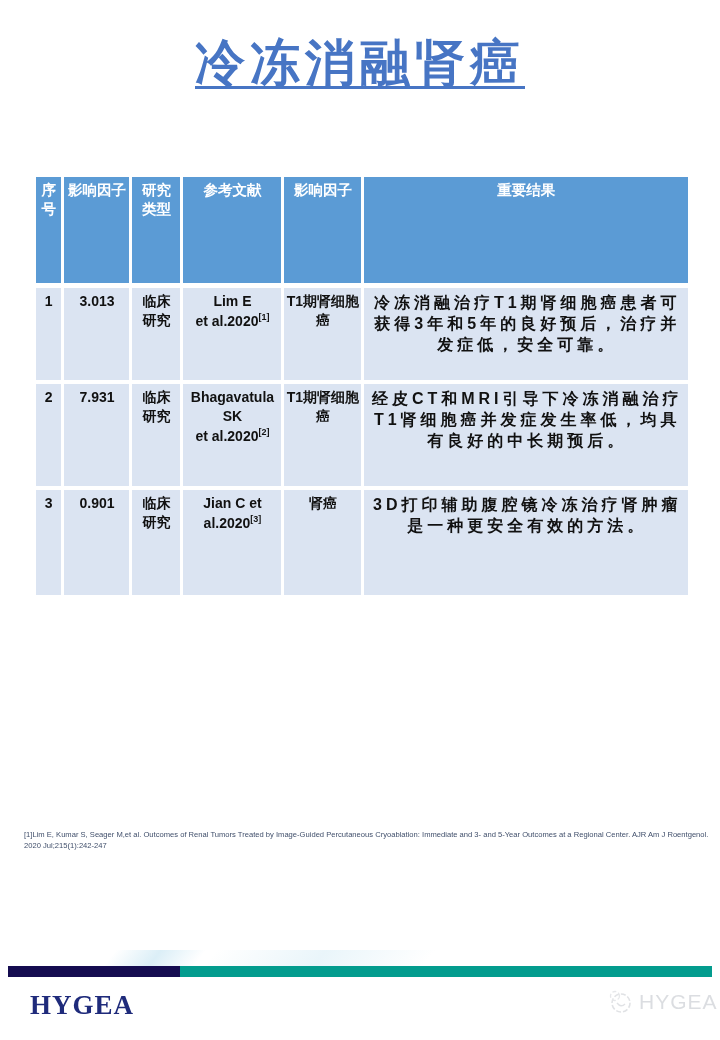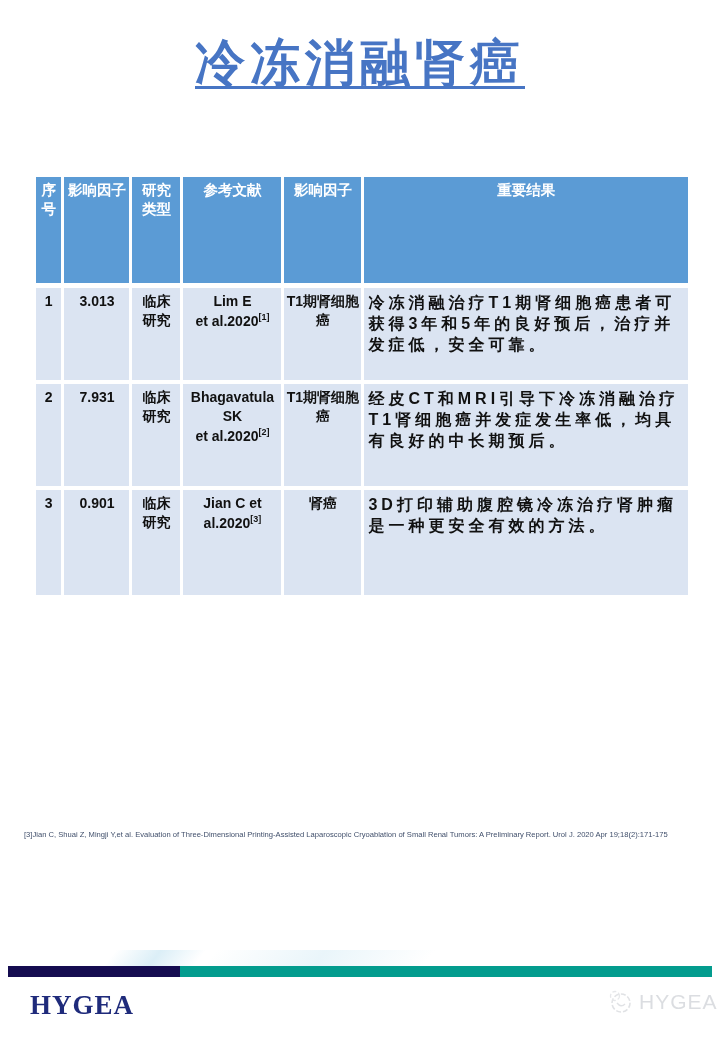--- a/index.html
+++ b/index.html
@@ -61,21 +61,21 @@
     font-weight: bold;
     line-height: 1.35;
     border-bottom: 4px solid #ffffff;
   }
   .study-table tr.row-1 td { height: 86px; }
   .study-table tr.row-2 td { height: 96px; }
   .study-table tr.row-3 td { height: 99px; }
   .study-table tbody tr:last-child td { border-bottom: none; }
   .pre { white-space: pre-line; }
   td.cell-result {
-    text-align: left;
+    text-align: center;
     padding-left: 4px; padding-right: 2px;
     font-size: 16px;
     letter-spacing: 4px;
     line-height: 1.32;
   }
   td.cell-ref sup { font-size: 9px; }
 
   
   .footnotes {
     position: absolute; left: 24px; top: 829px; width: 688px;
@@ -182,21 +182,21 @@
 研究</td>
         <td class="cell-ref"><span class="pre">Jian C et
 al.2020</span><sup>[3]</sup></td>
         <td class="pre">肾癌</td>
         <td class="cell-result">3D打印辅助腹腔镜冷冻治疗肾肿瘤是一种更安全有效的方法。</td>
       </tr>
     </tbody>
   </table>
 
   <div class="footnotes">
-    <p class="footnote">[3]Jian C, Shuai Z, Mingji Y,et al. Evaluation of Three-Dimensional Printing-Assisted Laparoscopic Cryoablation of Small Renal Tumors: A Preliminary Report. Urol J. 2020 Apr 19;18(2):171-175</p>
+    <p class="footnote">[1]Lim E, Kumar S, Seager M,et al. Outcomes of Renal Tumors Treated by Image-Guided Percutaneous Cryoablation: Immediate and 3- and 5-Year Outcomes at a Regional Center. AJR Am J Roentgenol. 2020 Jul;215(1):242-247</p>
   </div>
 
   <div class="bar-highlight-1"></div>
   <div class="bar-highlight-2"></div>
   <div class="footer-bar-navy"></div>
   <div class="footer-bar-teal"></div>
 
   <div class="footer-logo">HYGEA</div>
 
   <div class="watermark">

